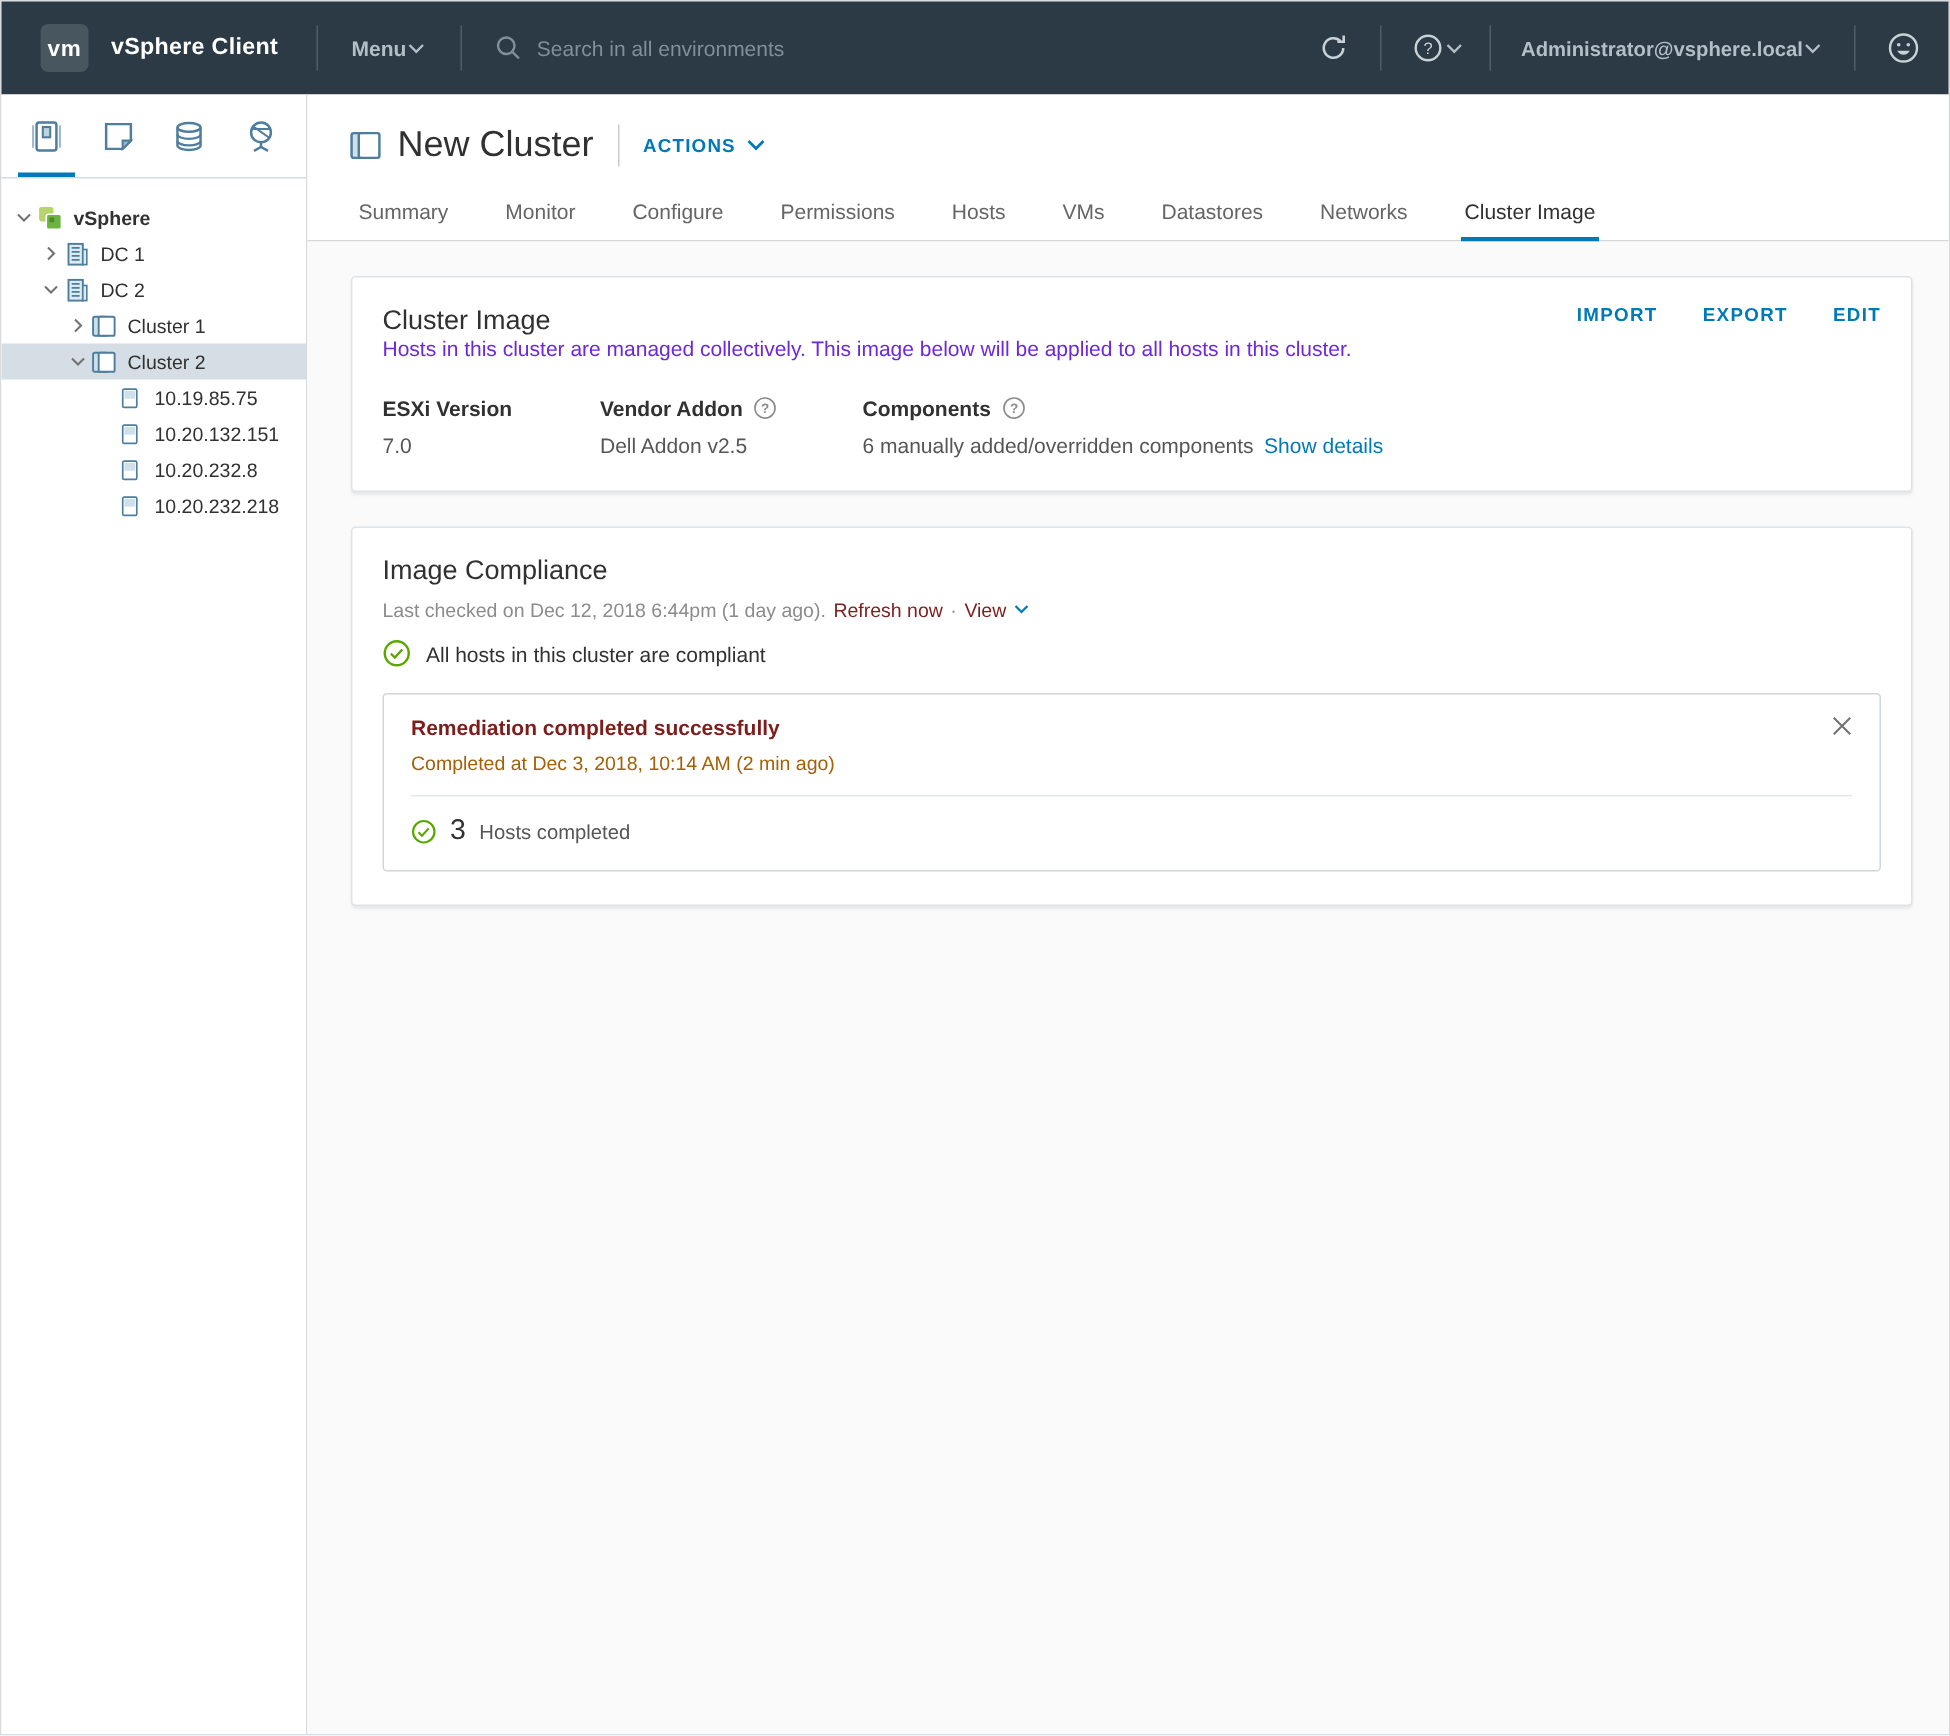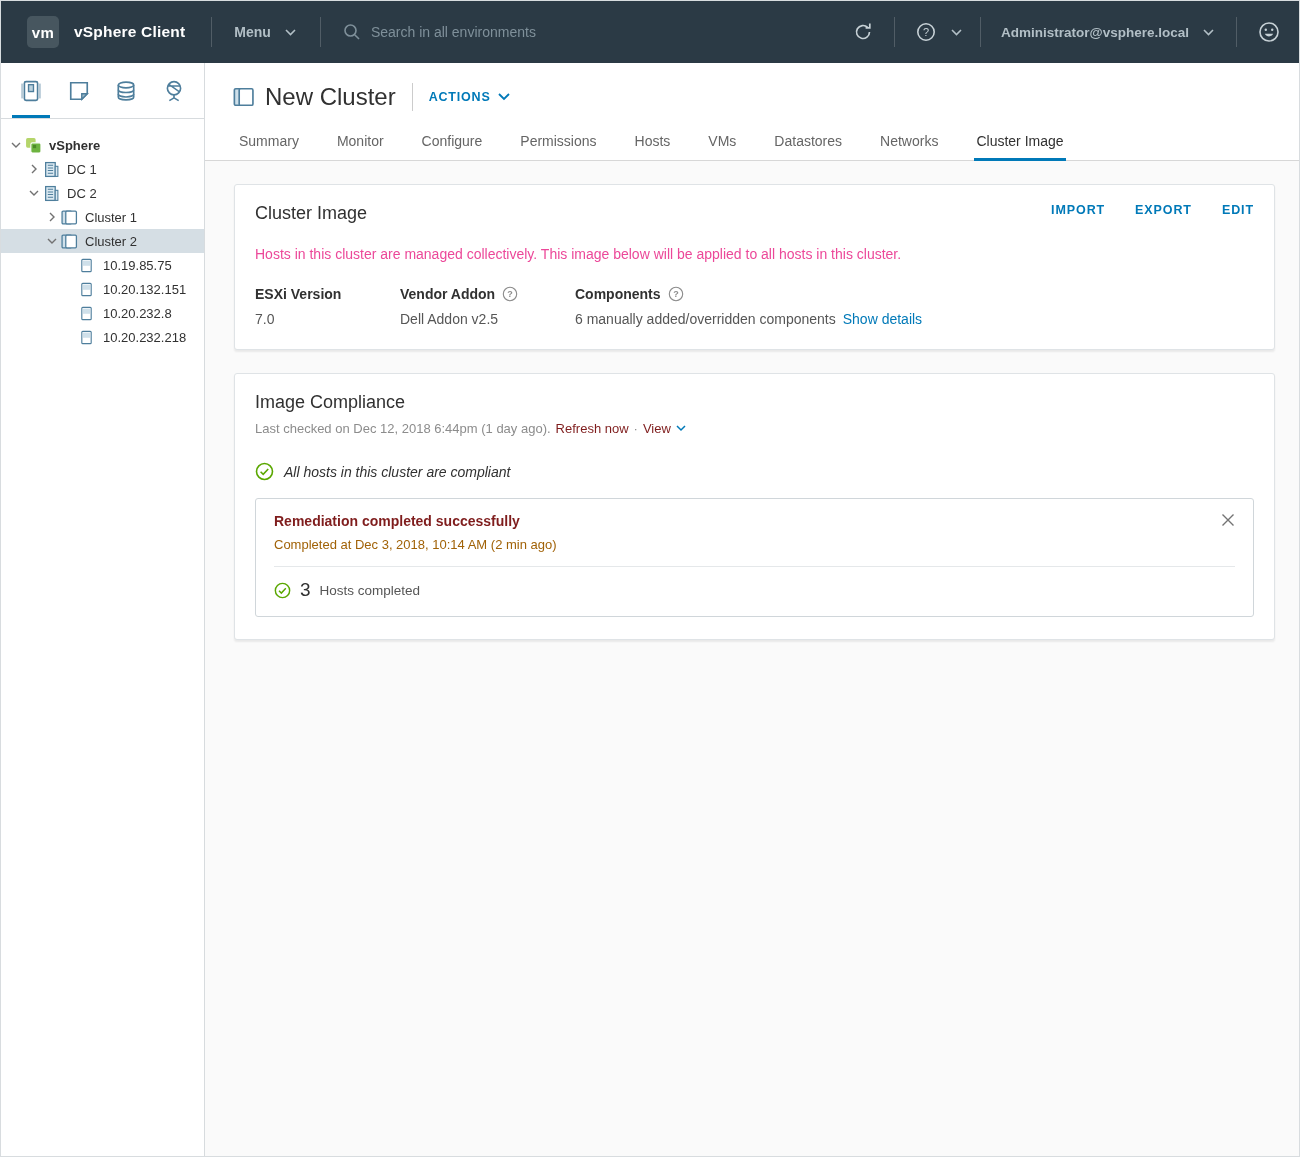--- a/index.html
+++ b/index.html
@@ -5,21 +5,21 @@
   * { box-sizing: border-box; margin: 0; padding: 0; }
   html,body { width:1300px; height:1157px; }
   body { font-family: "Liberation Sans", sans-serif; background:#fff; color:#313131; }
   .app { width:1300px; height:1157px; display:flex; flex-direction:column; border:1px solid #d8dcdf; }
 
   
   .header { height:62px; flex:0 0 62px; background:#2b3a45; display:flex; align-items:center; padding:0 18px 0 26px; }
   .logo-box { width:32px; height:32px; border-radius:5px; background:#47565f; color:#fff; font-weight:700; font-size:15px; display:flex; align-items:center; justify-content:center; letter-spacing:0.5px; cursor:pointer; }
   .app-title { color:#fff; font-size:15.5px; font-weight:700; margin-left:15px; letter-spacing:0.2px; }
   .hdr-sep { width:1px; height:30px; background:rgba(255,255,255,0.18); }
-  .hdr-item { color:#b2bfc6; font-size:14px; display:flex; align-items:center; gap:14px; cursor:pointer; }
+  .hdr-item { color:#b2bfc6; font-size:14px; display:flex; align-items:center; gap:1px; cursor:pointer; }
   .search-wrap { display:flex; align-items:center; gap:10px; }
   .search-input { background:transparent; border:none; outline:none; color:#cfd8dc; font-size:14px; width:250px; font-family:"Liberation Sans",sans-serif; }
   .search-input::placeholder { color:#7f909a; }
   .hdr-icon { display:flex; align-items:center; justify-content:center; cursor:pointer; }
   .chev { display:inline-block; }
 
   
   .mid { flex:1; display:flex; min-height:0; }
 
   
@@ -45,32 +45,32 @@
   .tab { font-size:14px; color:#656565; padding:6px 2px 9px; cursor:pointer; border-bottom:3px solid transparent; margin-bottom:-1px; }
   .tab.active { color:#313131; border-bottom-color:#0079b8; }
 
   .content { flex:1; background:#fafafa; padding:23px 24px 0 29px; overflow:hidden; }
   .card { background:#fff; border:1px solid #dfe3e6; border-radius:3px; box-shadow:0 2px 2px rgba(0,0,0,0.07); padding:18px 20px 22px; }
   .card + .card { margin-top:23px; }
   .card-head { display:flex; align-items:flex-start; }
   .card-title { font-size:18px; font-weight:400; color:#313131; }
   .card-links { margin-left:auto; display:flex; gap:30px; }
   .card-link { color:#0079b8; font-size:12.5px; font-weight:700; letter-spacing:0.9px; cursor:pointer; }
-  .card-desc { margin-top:22px; font-size:14px; color:#ec4899; }
+  .card-desc { margin-top:0; font-size:14px; color:#6d28d9; }
   .fields { display:flex; margin-top:24px; }
   .field-0 { width:145px; } .field-1 { width:175px; } .field-2 { flex:1; }
   .field-label { font-size:14px; font-weight:700; color:#313131; display:flex; align-items:center; gap:7px; }
   .field-value { margin-top:9px; font-size:14px; color:#565656; }
   .inline-link { color:#0079b8; cursor:pointer; }
   .show-details { margin-left:7px; }
 
   .sub-line { margin-top:8px; font-size:13px; color:#8c8c8c; display:flex; align-items:center; gap:5px; }
   .sub-link { color:#7f1d1d; font-size:13px; display:flex; align-items:center; gap:5px; cursor:pointer; }
   .dot-sep { color:#8c8c8c; }
-  .status-row { margin-top:26px; display:flex; align-items:center; gap:10px; font-size:14px; color:#313131;font-style:italic; }
+  .status-row { margin-top:12px; display:flex; align-items:center; gap:10px; font-size:14px; color:#313131; }
 
   .inner-box { margin-top:17px; border:1px solid #d0d6da; border-radius:3px; padding:14px 18px 15px; background:#fff; }
   .inner-head { display:flex; align-items:flex-start; }
   .inner-title { font-size:14px; font-weight:700; color:#7f1d1d; }
   .close-btn { margin-left:auto; cursor:pointer; display:flex; }
   .inner-sub { margin-top:8px; font-size:13px; color:#a16207; }
   .inner-hr { border:none; border-top:1px solid #e5e8ea; margin:14px 0 12px; }
   .hosts-row { display:flex; align-items:center; gap:9px; }
   .hosts-count { font-size:19px; color:#313131; }
   .hosts-label { font-size:13.5px; color:#565656; }

